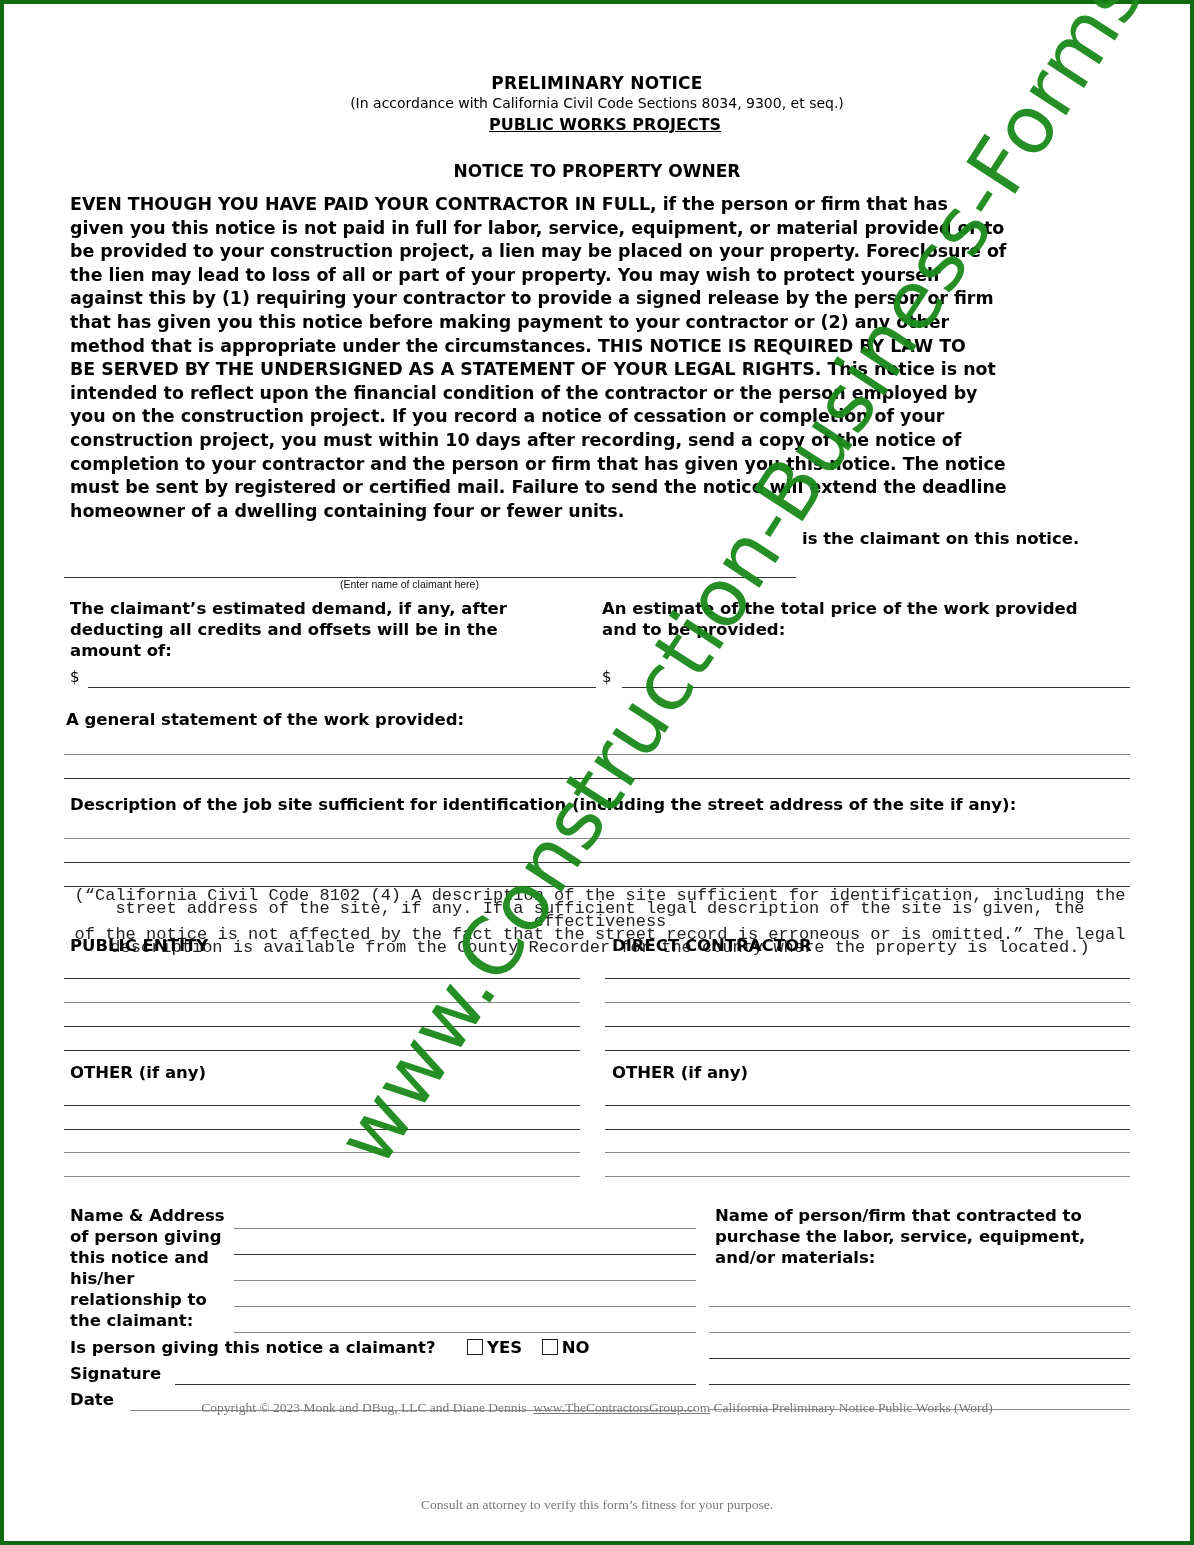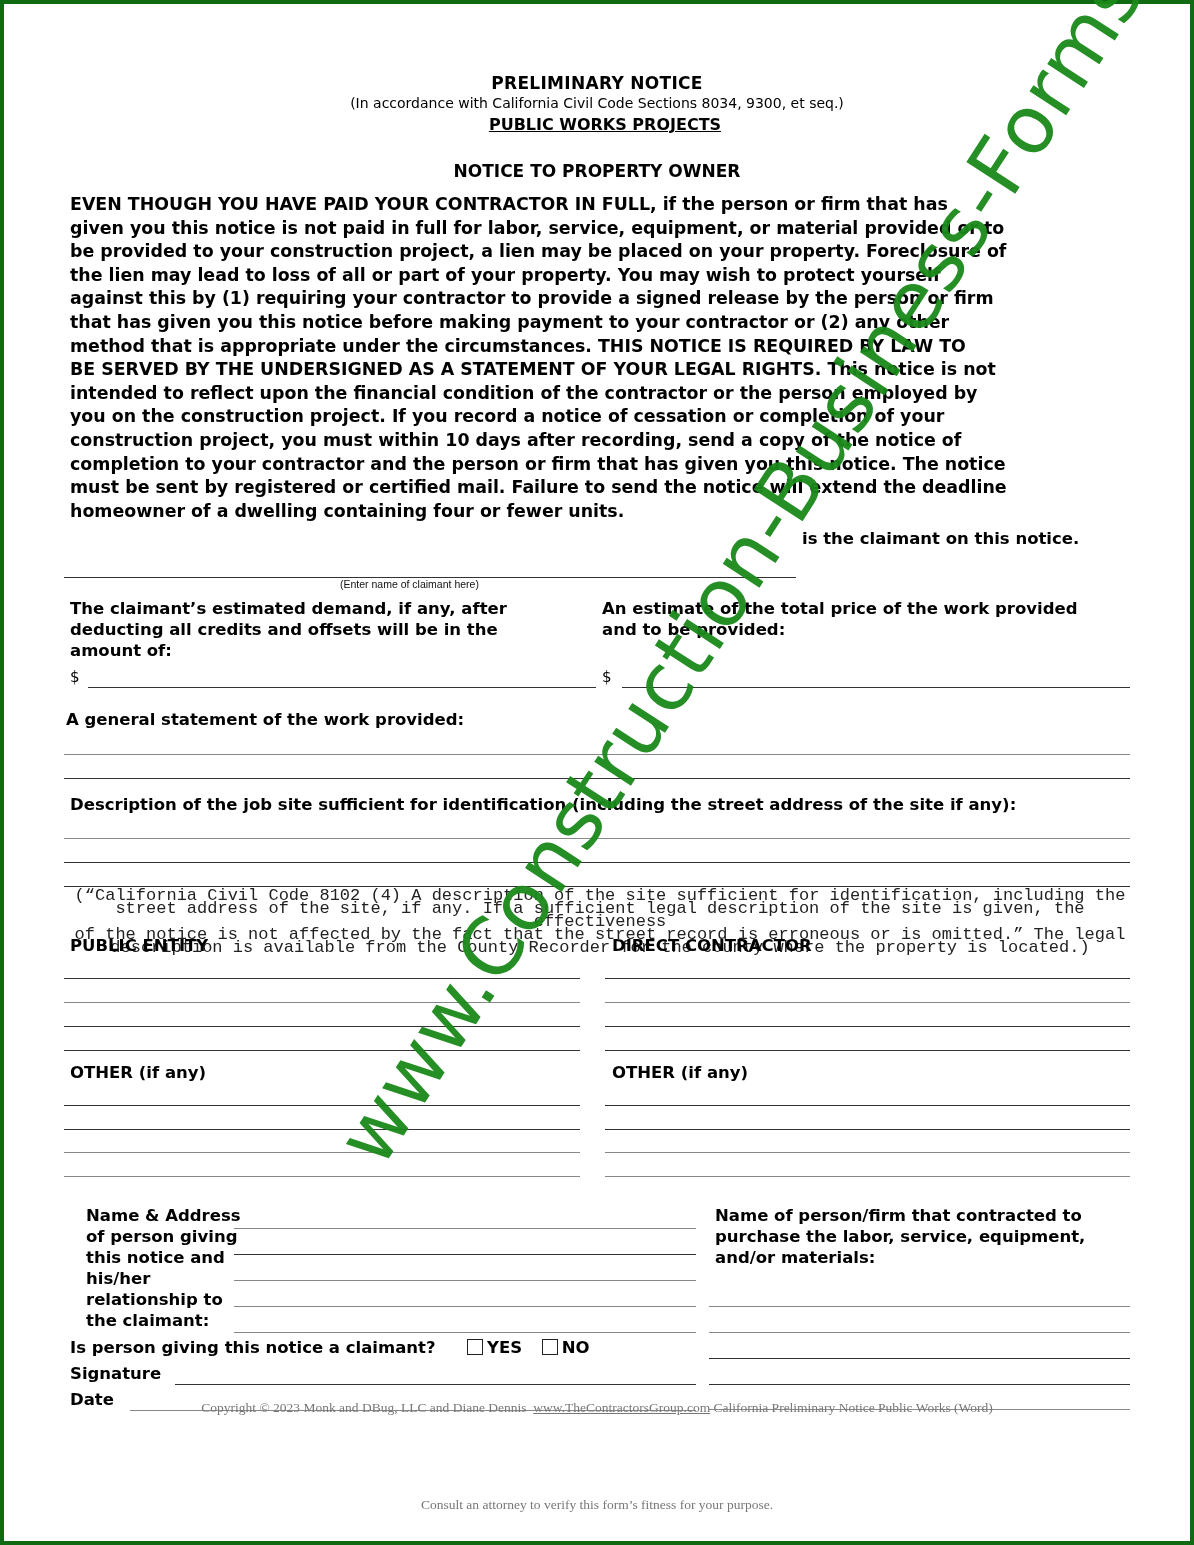--- a/index.html
+++ b/index.html
@@ -100,21 +100,21 @@
 <div class="line" style="left:64px; top:1105px; width:516px;"></div>
 <div class="line" style="left:64px; top:1129px; width:516px;"></div>
 <div class="line gray" style="left:64px; top:1152px; width:516px;"></div>
 <div class="line gray" style="left:64px; top:1176px; width:516px;"></div>
 
 <div class="line" style="left:605px; top:1105px; width:525px;"></div>
 <div class="line" style="left:605px; top:1129px; width:525px;"></div>
 <div class="line gray" style="left:605px; top:1152px; width:525px;"></div>
 <div class="line gray" style="left:605px; top:1176px; width:525px;"></div>
 
-<div class="lbl" style="left:86px; top:1205px;">
+<div class="lbl" style="left:70px; top:1205px;">
   <div>Name &amp; Address</div>
   <div>of person giving</div>
   <div>this notice and</div>
   <div>his/her</div>
   <div>relationship to</div>
   <div>the claimant:</div>
 </div>
 <div class="line gray" style="left:234px; top:1228px; width:462px;"></div>
 <div class="line" style="left:234px; top:1254px; width:462px;"></div>
 <div class="line gray" style="left:234px; top:1280px; width:462px;"></div>

